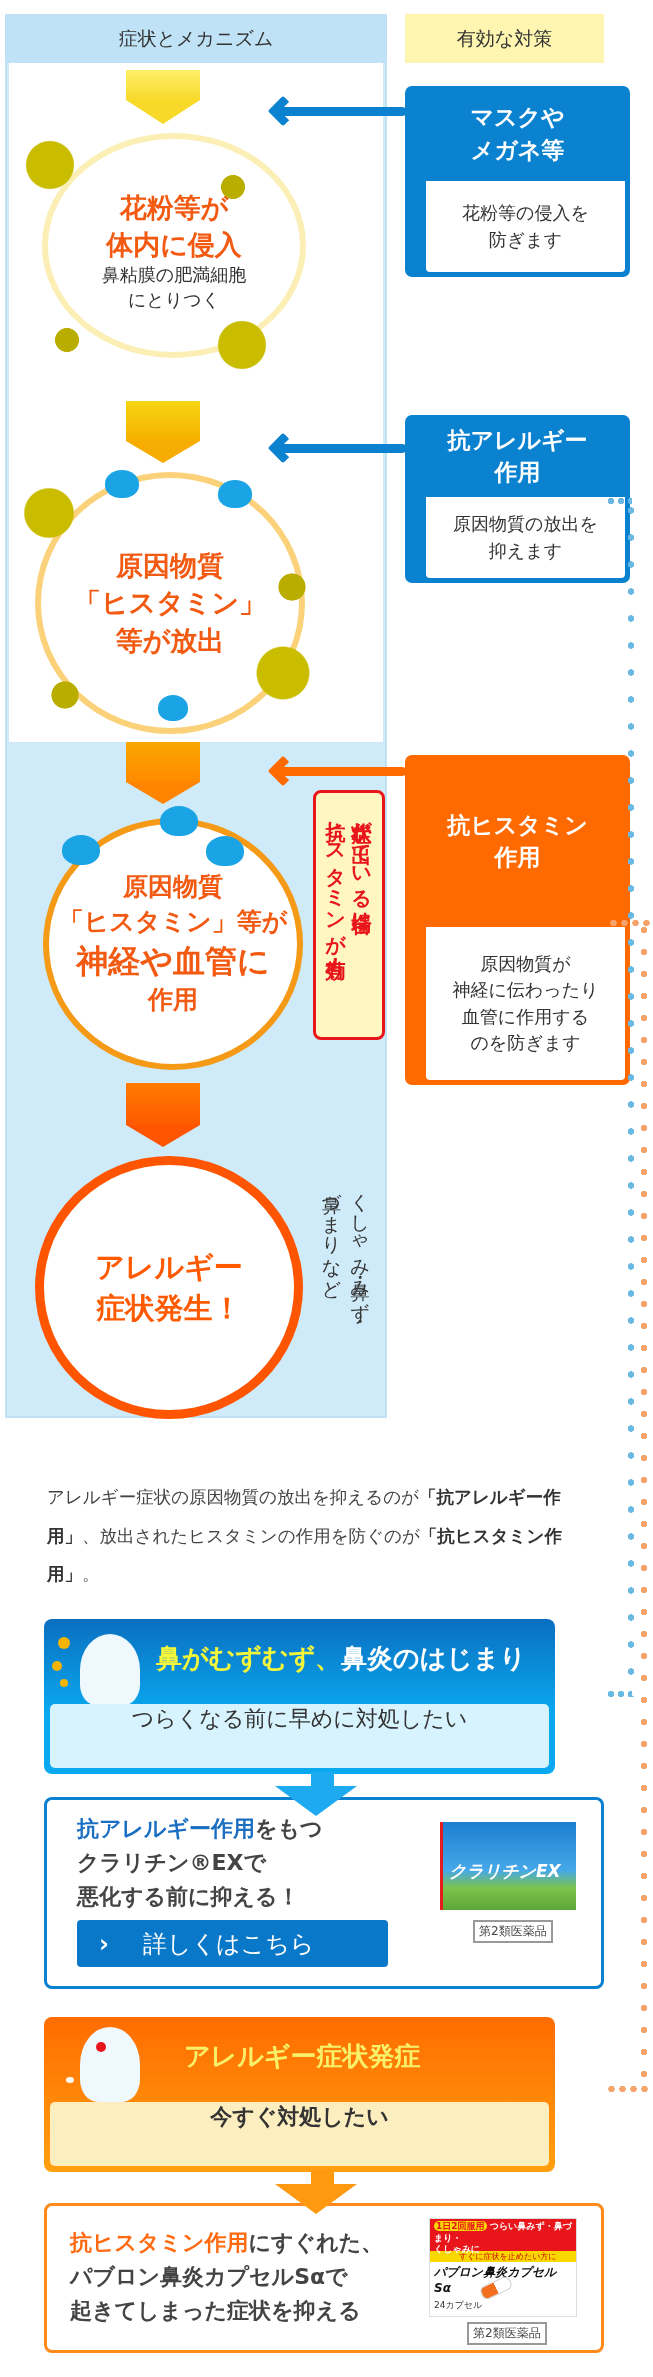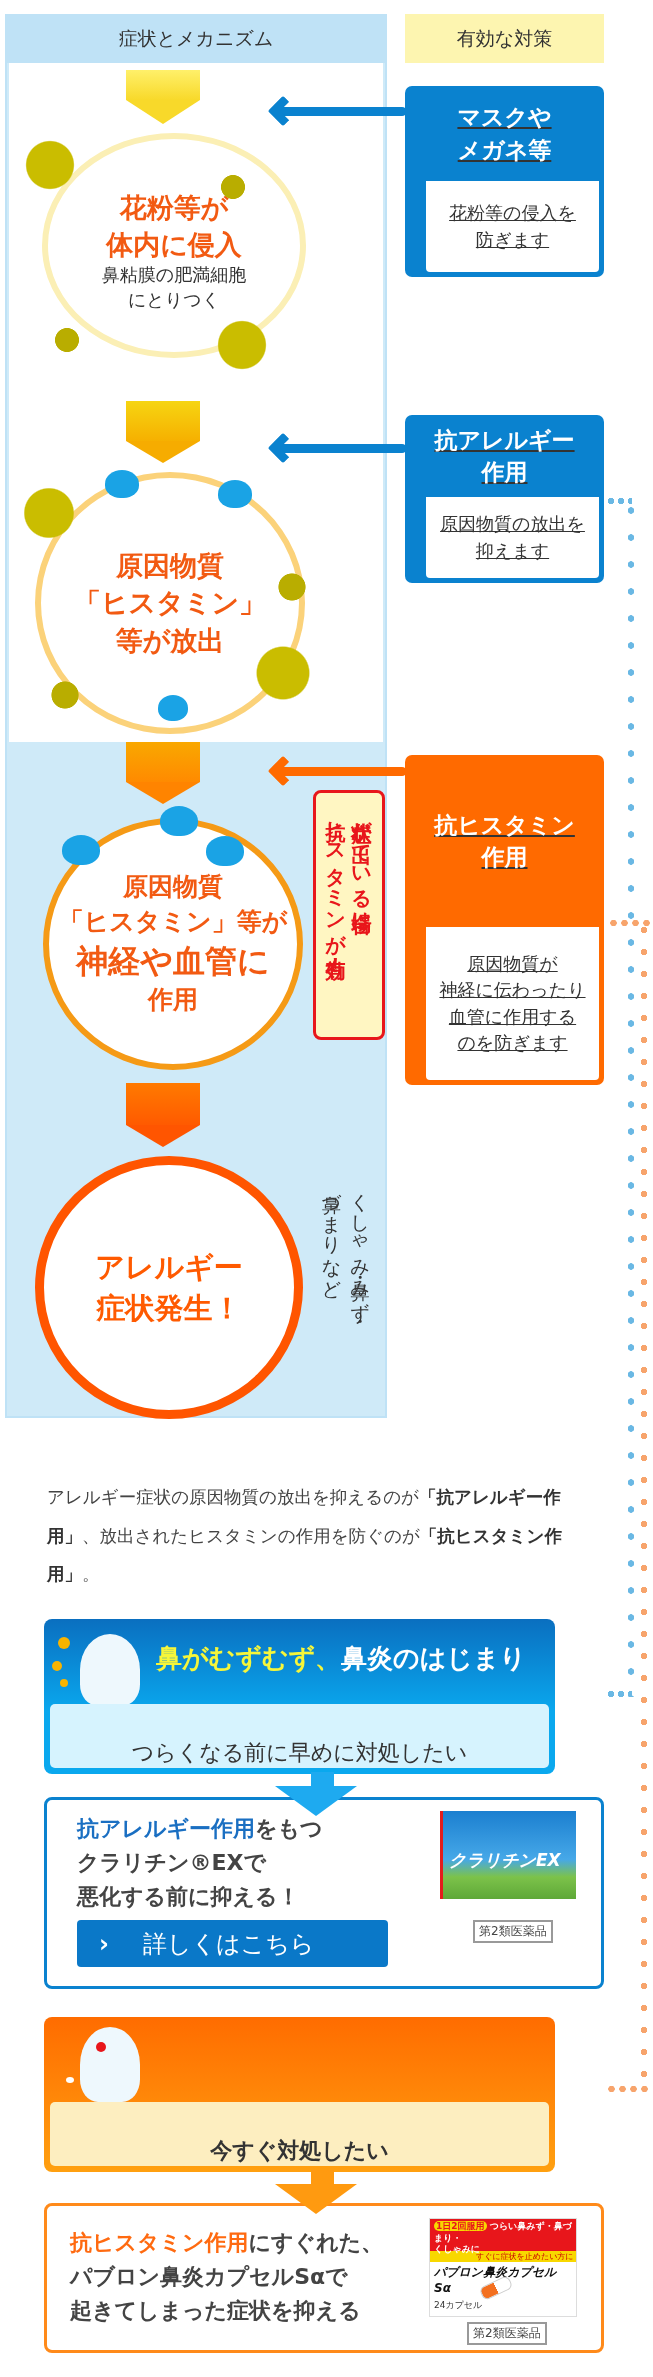--- a/index.html
+++ b/index.html
@@ -11,32 +11,32 @@
   .panel-left { position:absolute; left:5px; top:14px; width:382px; height:1404px; background:#cfeaf8; border:2px solid #bfe2f6; box-sizing:border-box; }
   .panel-white { position:absolute; left:9px; top:63px; width:374px; height:679px; background:#fff; }
   .down-arrow { position:absolute; width:74px; }
   .down-arrow .stem { width:74px; }
   .down-arrow .head { width:0; height:0; border-left:37px solid transparent; border-right:37px solid transparent; }
   .oval { position:absolute; border-radius:50%; box-sizing:border-box; background:#fff; display:flex; flex-direction:column; align-items:center; justify-content:center; text-align:center; }
   .big-orange { color:#f25a12; font-weight:bold; font-size:27px; line-height:1.38; }
   .sub { color:#333; font-size:18px; line-height:1.35; }
   .pollen { position:absolute; border-radius:50%; }
   .blob { position:absolute; background:#1aa3e5; border-radius:50% 50% 45% 45%; }
-  .side-box { position:absolute; left:405px; width:199px; border-radius:7px; box-sizing:border-box; overflow:hidden;text-decoration:underline; }
+  .side-box { position:absolute; left:405px; width:225px; border-radius:7px; box-sizing:border-box; overflow:hidden; }
   .side-box .top { color:#fff; font-weight:bold; font-size:23px; text-align:center; line-height:1.4; display:flex; align-items:center; justify-content:center; flex-direction:column; }
   .side-box .bot { background:#fff; margin:0 5px 5px 21px; border-radius:0 0 4px 4px; color:#333; font-size:18px; text-align:center; line-height:1.45; display:flex; align-items:center; justify-content:center; flex-direction:column; }
   .h-arrow { position:absolute; height:9px; border-radius:4px; }
   .h-arrowhead { position:absolute; width:22px; height:22px; border-left:9px solid; border-bottom:9px solid; transform:rotate(45deg); border-radius:3px; box-sizing:border-box; }
   .dots-v { position:absolute; width:8px; }
   .dots-h { position:absolute; height:8px; }
   .vertical { writing-mode:vertical-rl; }
   .para { position:absolute; left:47px; top:1478px; width:555px; font-size:17.5px; line-height:2.2; color:#444; }
   .para b { color:#333; }
   .banner { position:absolute; left:44px; width:511px; border-radius:8px; box-sizing:border-box; }
-  .subbox { position:absolute; left:6px; right:6px; border-radius:5px; display:flex; align-items:flex-end; justify-content:center; font-size:22px; color:#333; }
+  .subbox { position:absolute; left:6px; right:6px; border-radius:5px; display:flex; align-items:flex-start; justify-content:center; font-size:22px; color:#333; }
   .prodbox { position:absolute; left:44px; width:560px; border-radius:8px; border:3px solid; box-sizing:border-box; background:#fff; }
   .prod-text { position:absolute; font-weight:bold; font-size:22px; line-height:1.55; color:#444; }
   .badge { position:absolute; border:2px solid #999; font-size:12px; color:#444; padding:1px 4px; background:#fff; }
   .btn { position:absolute; left:77px; top:1920px; width:311px; height:47px; background:#0a78c8; border-radius:4px; color:#fff; font-size:24px; display:flex; align-items:center; }
 </style>
 </head>
 <body>
 
 <div class="panel-left"></div>
 <div class="hdr" style="left:5px;width:382px;background:#bfe2f6;">
@@ -187,52 +187,53 @@
 </div>
 <div class="abs" style="left:311px;top:1772px;width:23px;height:14px;background:#1eaaf0;"></div>
 <div class="abs" style="left:275px;top:1786px;width:0;height:0;border-left:41px solid transparent;border-right:41px solid transparent;border-top:30px solid #1eaaf0;z-index:2;"></div>
 
 <div class="prodbox" style="top:1797px;height:192px;border-color:#0a82cf;">
   <div class="prod-text" style="left:30px;top:12px;">
     <div><span style="color:#1a6fc2;">抗アレルギー作用</span><span>をもつ</span></div>
     <div>クラリチン®EXで</div>
     <div>悪化する前に抑える！</div>
   </div>
-  <div class="abs" style="left:393px;top:11px;width:133px;height:88px;background:linear-gradient(#1b7fd0,#46a8e8 55%,#7cc24a 75%,#5ea838);border-left:3px solid #e41c1c;">
+  <div class="abs" style="left:393px;top:22px;width:133px;height:88px;background:linear-gradient(#1b7fd0,#46a8e8 55%,#7cc24a 75%,#5ea838);border-left:3px solid #e41c1c;">
     <div style="position:absolute;left:6px;top:38px;color:#fff;font-weight:bold;font-style:italic;font-size:17px;">クラリチンEX</div>
   </div>
   <div class="badge" style="left:426px;top:120px;">第2類医薬品</div>
 </div>
 <div class="btn">
   <span style="margin-left:22px;margin-right:34px;font-weight:bold;">›</span>
   <span>詳しくはこちら</span>
 </div>
 
 <div class="banner" style="top:2017px;height:155px;background:linear-gradient(#ff6c00,#ffa010);">
   <div class="abs" style="left:36px;top:10px;width:60px;height:75px;background:#eef8fd;border-radius:50% 50% 30% 30%;"></div>
   <div class="abs" style="left:52px;top:25px;width:10px;height:10px;border-radius:50%;background:#e8161b;"></div>
   <div class="abs" style="left:22px;top:60px;width:8px;height:6px;border-radius:50%;background:#fff;"></div>
+  <div class="abs" style="left:140px;top:22px;font-size:26px;font-weight:bold;color:#f8f26a;white-space:nowrap;">アレルギー症状発症</div>
   <div class="subbox" style="top:85px;height:64px;background:#fdeec0;">
     <span style="font-weight:bold;">今すぐ対処したい</span>
   </div>
 </div>
 <div class="abs" style="left:311px;top:2170px;width:23px;height:14px;background:#ff9a10;"></div>
 <div class="abs" style="left:275px;top:2184px;width:0;height:0;border-left:41px solid transparent;border-right:41px solid transparent;border-top:30px solid #ff9a10;z-index:2;"></div>
 
 <div class="prodbox" style="top:2203px;height:150px;border-color:#ff8a1a;">
   <div class="prod-text" style="left:23px;top:20px;">
     <div><span style="color:#ff6a10;">抗ヒスタミン作用</span><span>にすぐれた、</span></div>
     <div>パブロン鼻炎カプセルSαで</div>
     <div>起きてしまった症状を抑える</div>
   </div>
   <div class="abs" style="left:382px;top:12px;width:146px;height:97px;background:#fff;border:1px solid #ddd;overflow:hidden;">
     <div style="height:32px;background:#e8161b;color:#fff;font-size:9px;font-weight:bold;padding:2px 4px;box-sizing:border-box;line-height:1.3;">
       <span style="background:#f8d800;color:#e8161b;padding:0 2px;border-radius:6px;">1日2回服用</span>
       <span>つらい鼻みず・鼻づまり・</span><br>
       <span>くしゃみに</span>
     </div>
-    <div style="background:#f8d800;color:#c00;font-size:8px;padding-left:46px;">すぐに症状を止めたい方に</div>
+    <div style="background:#f8d800;color:#c00;font-size:8px;padding-left:29px;">すぐに症状を止めたい方に</div>
     <div style="font-size:12px;font-weight:bold;color:#111;padding:2px 4px;font-style:italic;">パブロン鼻炎カプセルSα</div>
     <div style="position:absolute;left:50px;top:62px;width:30px;height:12px;border-radius:6px;background:linear-gradient(90deg,#f37020 50%,#fff 50%);border:1px solid #ccc;transform:rotate(-25deg);"></div>
     <div style="position:absolute;left:4px;bottom:4px;font-size:9px;color:#333;">24カプセル</div>
   </div>
   <div class="badge" style="left:420px;top:116px;">第2類医薬品</div>
 </div>
 
 </body></html>

